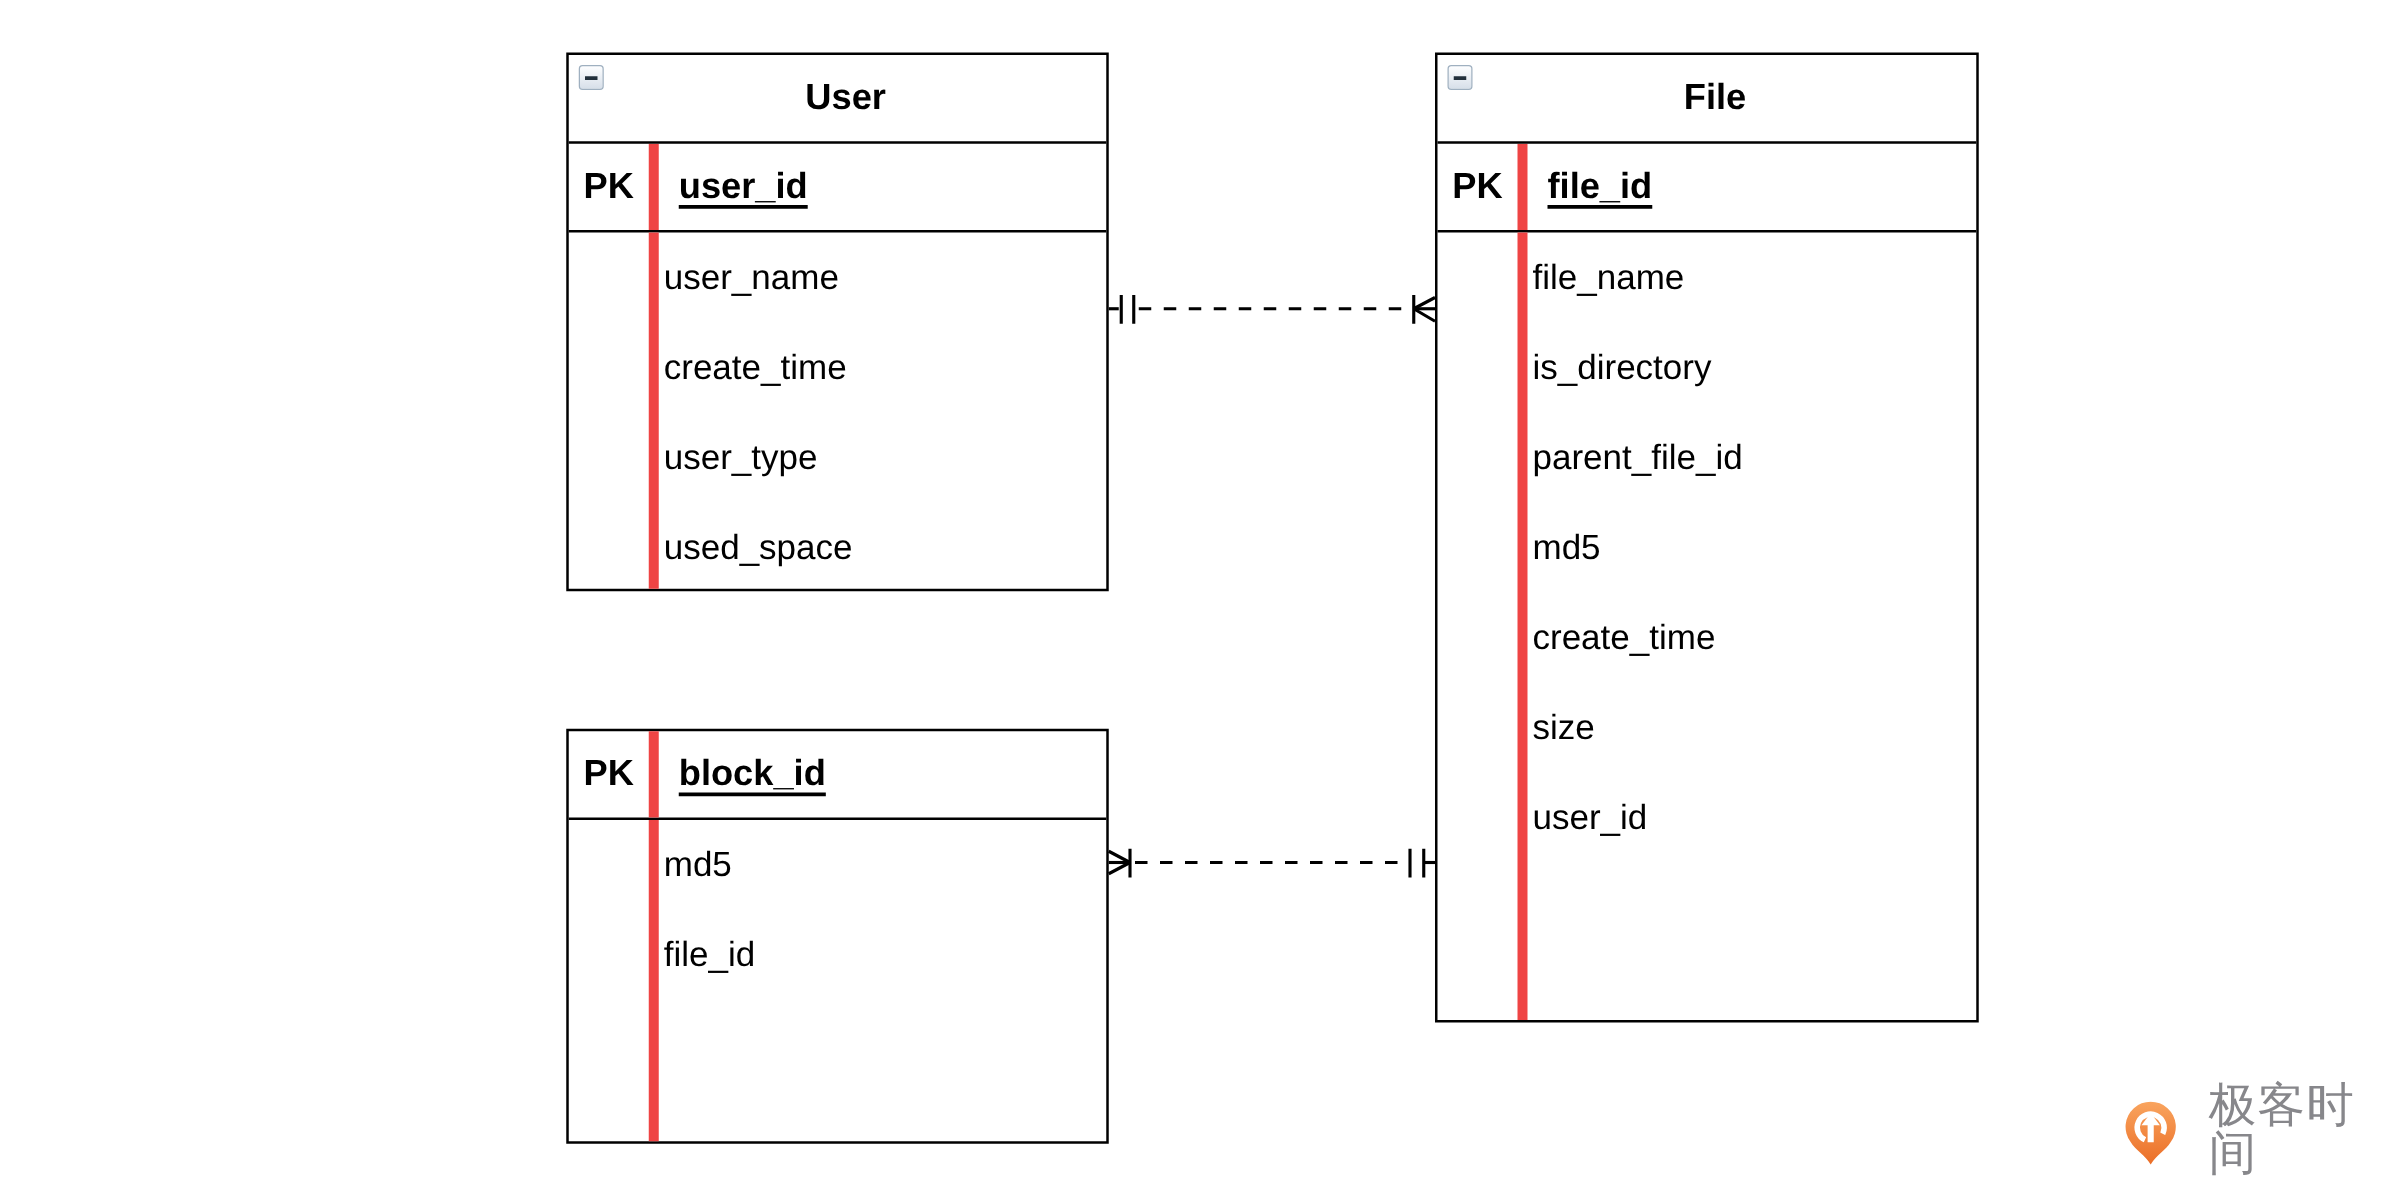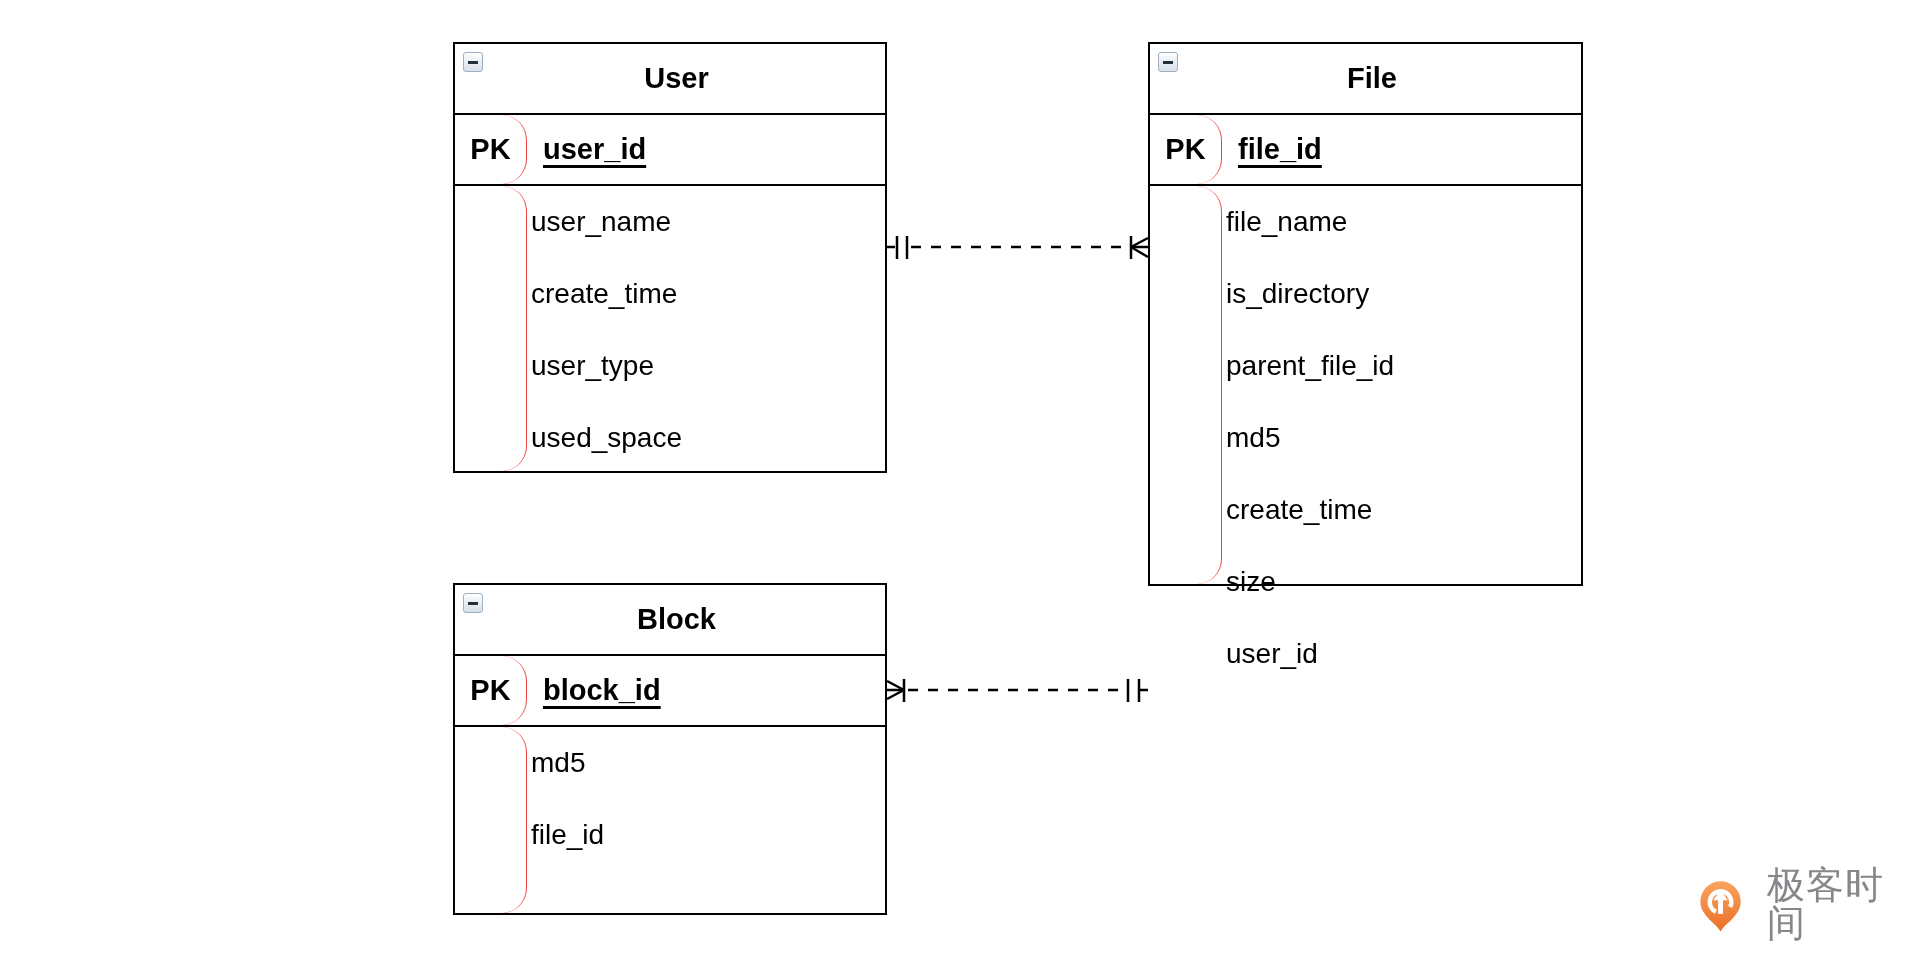--- a/index.html
+++ b/index.html
@@ -5,21 +5,21 @@
   html,body{margin:0;padding:0;background:#ffffff;}
   body{font-family:"Liberation Sans", sans-serif; color:#000;}
   .canvas{position:relative;width:1920px;height:953px;background:#ffffff;overflow:hidden;}
 
   
   .er-table{position:absolute;background:#ffffff;border:2px solid #000;box-sizing:border-box;display:flex;flex-direction:column;}
   .er-header{position:relative;height:71px;border-bottom:2px solid #000;box-sizing:border-box;display:flex;align-items:center;justify-content:center;font-weight:bold;font-size:29px;flex-shrink:0;padding-left:13px;}
   .collapse-btn{position:absolute;left:8px;top:8px;width:20px;height:20px;border:1px solid #9fb0c0;border-radius:3px;background:linear-gradient(#fdfeff,#d7dfe9);box-sizing:border-box;display:flex;align-items:center;justify-content:center;cursor:pointer;}
   .collapse-btn .minus{display:block;width:10px;height:3px;background:#22303c;}
   .er-row{display:flex;height:71px;border-bottom:2px solid #000;box-sizing:border-box;flex-shrink:0;}
-  .er-key-col{width:72px;border-right:1px solid #ef4444;box-sizing:border-box;display:flex;align-items:center;justify-content:center;font-weight:bold;font-size:29px;flex-shrink:0;border-radius:25px;}
+  .er-key-col{width:72px;border-right:8px solid #ef4444;box-sizing:border-box;display:flex;align-items:center;justify-content:center;font-weight:bold;font-size:29px;flex-shrink:0;}
   .er-pk-field{flex:1;display:flex;align-items:center;padding-left:16px;font-weight:bold;font-size:29px;text-decoration:underline;text-decoration-thickness:2.5px;text-underline-offset:6px;}
   .er-body{display:flex;flex:1;min-height:0;}
   .er-fields{flex:1;display:flex;flex-direction:column;}
   .er-field{height:72px;display:flex;align-items:center;padding-left:4px;font-size:28px;flex-shrink:0;}
 
   
   .wires{position:absolute;left:0;top:0;width:1920px;height:953px;pointer-events:none;}
   .wires g{pointer-events:all;}
 
   
@@ -46,21 +46,21 @@
       <div class="er-key-col"></div>
       <div class="er-fields">
         <div class="er-field">user_name</div>
         <div class="er-field">create_time</div>
         <div class="er-field">user_type</div>
         <div class="er-field">used_space</div>
       </div>
     </div>
   </div>
 
-  <div class="er-table" style="left:1148px;top:42px;width:435px;height:544px;">
+  <div class="er-table" style="left:1148px;top:42px;width:435px;height:776px;">
     <div class="er-header">
       <span class="collapse-btn">
           <span class="minus"></span>
         </span>
       <span>File</span>
     </div>
     <div class="er-row">
       <div class="er-key-col">PK</div>
       <div class="er-pk-field">file_id</div>
     </div>
@@ -72,26 +72,20 @@
         <div class="er-field">parent_file_id</div>
         <div class="er-field">md5</div>
         <div class="er-field">create_time</div>
         <div class="er-field">size</div>
         <div class="er-field">user_id</div>
       </div>
     </div>
   </div>
 
   <div class="er-table" style="left:453px;top:583px;width:434px;height:332px;">
-    <div class="er-header">
-      <span class="collapse-btn">
-          <span class="minus"></span>
-        </span>
-      <span>Block</span>
-    </div>
     <div class="er-row">
       <div class="er-key-col">PK</div>
       <div class="er-pk-field">block_id</div>
     </div>
     <div class="er-body">
       <div class="er-key-col"></div>
       <div class="er-fields">
         <div class="er-field">md5</div>
         <div class="er-field">file_id</div>
       </div>

